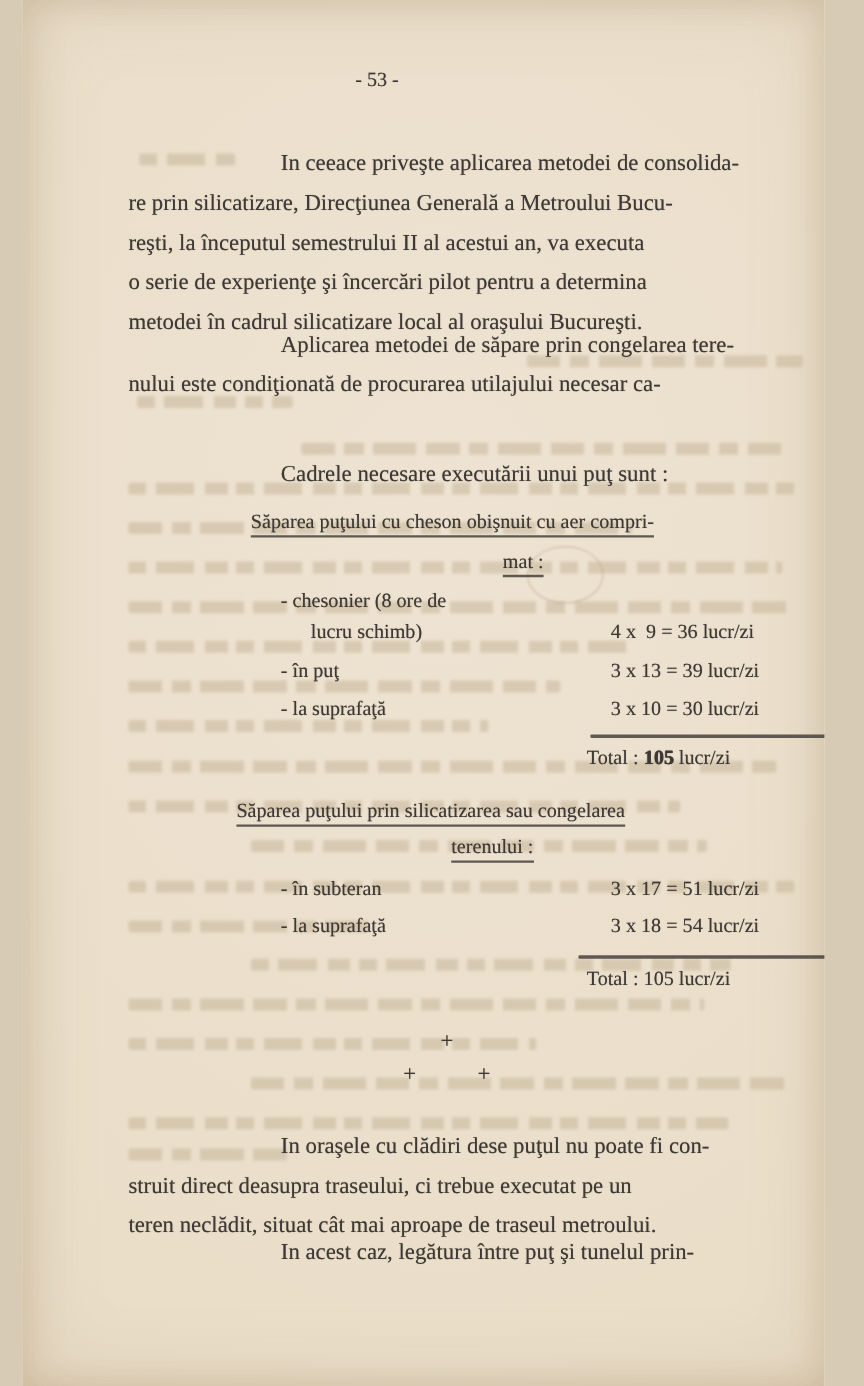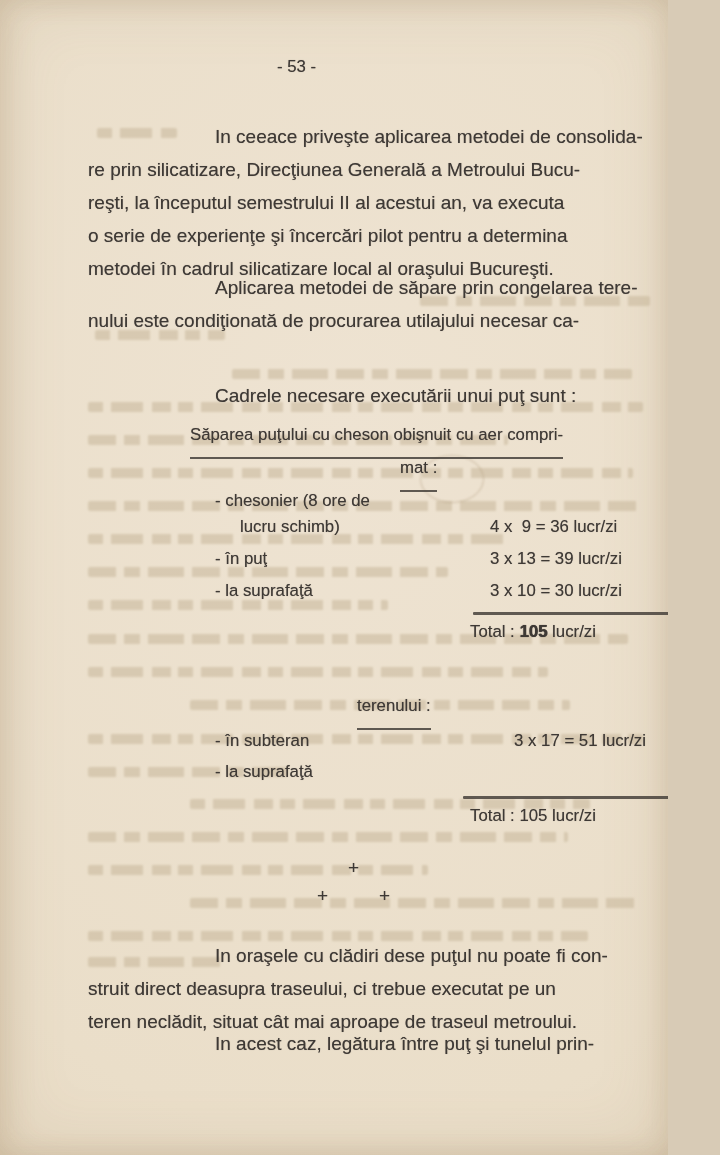--- a/index.html
+++ b/index.html
@@ -1,32 +1,33 @@
 <!DOCTYPE html>
 <html><head>
 <meta charset="utf-8">
 <style>
   html,body{margin:0;padding:0;background:#d8cbb6;}
   .page{
     position:relative;width:668px;height:1155px;overflow:hidden;
-    font-family:Liberation Sans, sans-serif;
+    font-family:Liberation Serif, serif;
     color:#3e3935;
     background:
       radial-gradient(150% 110% at 52% 38%, #eee3d2 0%, #eadec9 55%, #e3d3bb 100%);
     box-shadow: inset 0 0 70px rgba(140,110,70,.14),
                 inset 10px 0 28px rgba(140,110,70,.13),
                 inset -8px 0 24px rgba(140,110,70,.10);
+    margin-left: 19px;
   }
   .tl{position:absolute;white-space:pre;font-size:16.8px;line-height:33px;
       text-shadow:0 0 .7px rgba(62,57,53,.55);}
   .para{position:absolute;left:88px;width:616px;}
   .ln{display:block;white-space:pre;font-size:19px;line-height:33px;
       text-shadow:0 0 .7px rgba(62,57,53,.55);}
   .fi{text-indent:127px;}
-  .ul{border-bottom:2px solid rgba(62,57,53,.82);padding-bottom:13px;}
+  .ul{border-bottom:2px solid rgba(62,57,53,.82);padding-bottom:2px;}
   .sumrule{position:absolute;height:3px;background:#46413b;opacity:.85;border-radius:1px;}
   .plus{position:absolute;font-size:19px;line-height:33px;text-shadow:0 0 .7px rgba(62,57,53,.55);}
   .num-bold{font-weight:bold;text-shadow:.6px 0 0 rgba(62,57,53,.9),0 0 1px rgba(62,57,53,.8);}
   .ghost{position:absolute;height:10px;opacity:.48;filter:blur(1.2px);border-radius:2px;
     background:repeating-linear-gradient(90deg,#c2b193 0 15px,rgba(0,0,0,0) 15px 23px,
       #c2b193 23px 55px,rgba(0,0,0,0) 55px 64px,#c2b193 64px 83px,rgba(0,0,0,0) 83px 90px);}
   .ghost.alt{
     background:repeating-linear-gradient(90deg,#c2b193 0 28px,rgba(0,0,0,0) 28px 36px,
       #c2b193 36px 52px,rgba(0,0,0,0) 52px 60px,#c2b193 60px 96px,rgba(0,0,0,0) 96px 104px);}
   .ghost-circle{position:absolute;border:1px solid rgba(165,143,110,.4);
@@ -87,25 +88,27 @@
   <div class="tl" style="left:240px;top:510px">lucru schimb)</div>
   <div class="tl" style="left:490px;top:510px">4 x  9 = 36 lucr/zi</div>
   <div class="tl" style="left:215px;top:542px">- în puţ</div>
   <div class="tl" style="left:490px;top:542px">3 x 13 = 39 lucr/zi</div>
   <div class="tl" style="left:215px;top:574px">- la suprafaţă</div>
   <div class="tl" style="left:490px;top:574px">3 x 10 = 30 lucr/zi</div>
 
   <div class="sumrule" style="left:473px;top:612px;width:224px"></div>
   <div class="tl" style="left:470px;top:615px"><span>Total : </span><span class="num-bold">105</span><span> lucr/zi</span></div>
 
+  <div class="tl" style="left:178px;top:659px"><span class="ul">Săparea puţului prin silicatizarea sau congelarea</span></div>
   <div class="tl" style="left:357px;top:689px"><span class="ul">terenului :</span></div>
 
   <div class="tl" style="left:215px;top:724px">- în subteran</div>
-  <div class="tl" style="left:514px;top:724px">3 x 17 = 51 lucr/zi</div>
+  <div class="tl" style="left:490px;top:724px">3 x 17 = 51 lucr/zi</div>
   <div class="tl" style="left:215px;top:755px">- la suprafaţă</div>
+  <div class="tl" style="left:490px;top:755px">3 x 18 = 54 lucr/zi</div>
 
   <div class="sumrule" style="left:463px;top:796px;width:237px"></div>
   <div class="tl" style="left:470px;top:799px"><span>Total : </span><span>105</span><span> lucr/zi</span></div>
 
   <div class="plus" style="left:348px;top:851px">+</div>
   <div class="plus" style="left:317px;top:879px">+</div>
   <div class="plus" style="left:379px;top:879px">+</div>
 
   <div class="para" style="top:939px">
     <span class="ln fi">In oraşele cu clădiri dese puţul nu poate fi con-</span>

